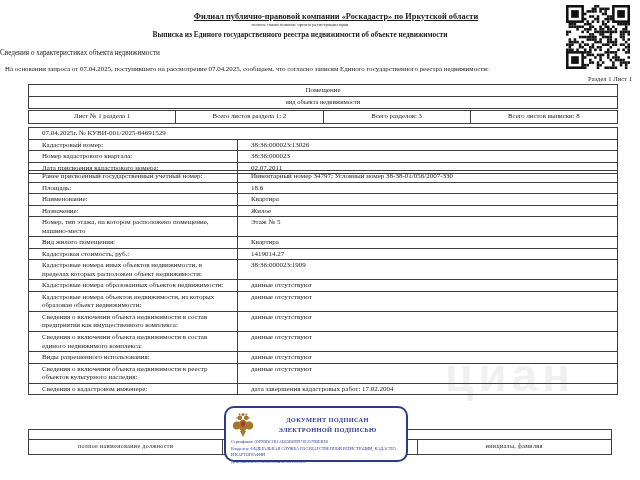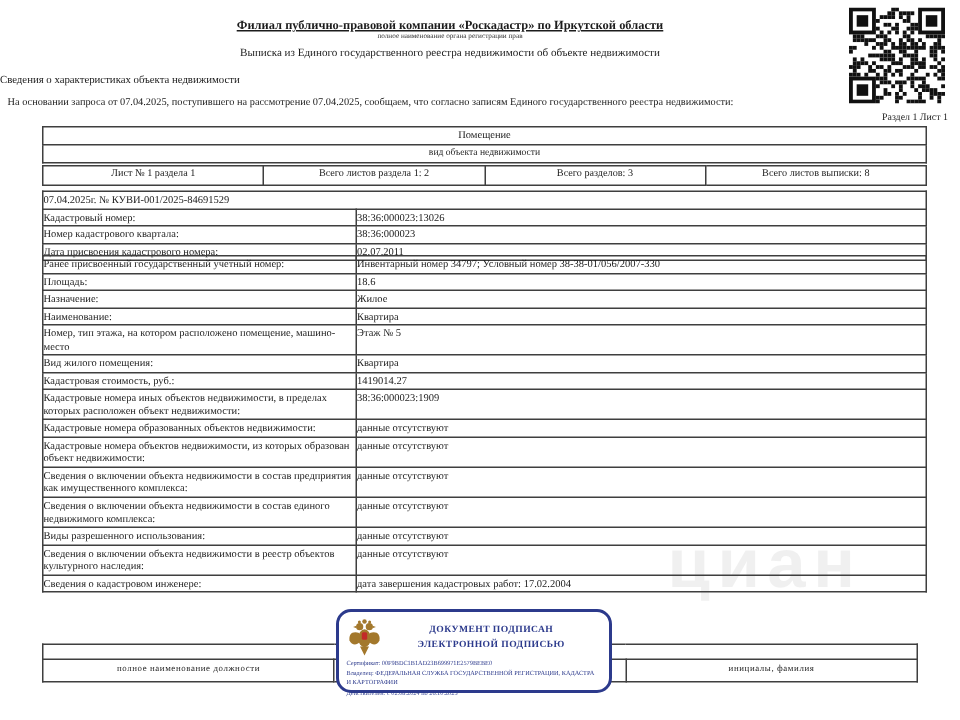--- a/index.html
+++ b/index.html
@@ -4,31 +4,31 @@
 <style>
   html,body{margin:0;padding:0;}
   body{
     width:640px;height:480px;background:#ffffff;position:relative;overflow:hidden;
     font-family:"Liberation Serif","DejaVu Serif",serif;color:#1c1c1c;
     -webkit-font-smoothing:antialiased;
   }
   .abs{position:absolute;}
   
   .org-title{top:12px;left:0;width:600px;text-align:center;font-weight:bold;
-    font-size:8.3px;text-decoration:underline;}
+    font-size:8.3px;text-decoration:underline;padding-left:36px;}
   .org-sub{top:22px;left:0;width:600px;text-align:center;font-size:4.8px;color:#333;}
-  .doc-title{top:30px;left:0;width:600px;text-align:center;font-size:7.4px;}
+  .doc-title{top:30px;left:0;width:600px;text-align:center;font-size:7.4px;font-weight:bold;}
   .section-title{top:49px;left:0;width:640px;text-align:left;font-size:7.2px;}
   .request-line{top:64.5px;left:5px;width:630px;font-size:6.9px;}
   .section-sheet{top:75px;right:8px;font-size:6.6px;}
   
   .qr{top:5px;left:566px;width:64px;height:64px;background:#fff;}
   
   table{border-collapse:collapse;table-layout:fixed;width:590px;}
-  td{border:1px solid #3f3f3f;padding:1px 0;font-size:7px;line-height:1.22;
+  td{border:1px solid #3f3f3f;padding:1px 13px;font-size:7px;line-height:1.22;
      vertical-align:top;overflow:hidden;}
   .t-object{top:84px;left:28px;}
   .t-object td{text-align:center;height:9px;}
   .t-object .cap{font-size:6.4px;}
   .t-sheets{top:110px;left:28px;}
   .t-sheets td{text-align:center;height:10px;font-size:6.8px;}
   .t-cad{top:127px;left:28px;}
   .t-char{top:170px;left:28px;border-radius:30px;}
   col.c-lbl{width:209px;}
   
@@ -357,26 +357,26 @@
   <tbody>
       <tr>
         <td>Ранее присвоенный государственный учетный номер:</td>
         <td>Инвентарный номер 34797; Условный номер 38-38-01/056/2007-330</td>
       </tr>
       <tr>
         <td>Площадь:</td>
         <td>18.6</td>
       </tr>
       <tr>
+        <td>Наименование:</td>
+        <td>Квартира</td>
+      </tr>
+      <tr>
         <td>Назначение:</td>
         <td>Жилое</td>
-      </tr>
-      <tr>
-        <td>Наименование:</td>
-        <td>Квартира</td>
       </tr>
       <tr>
         <td>Номер, тип этажа, на котором расположено помещение, машино-место</td>
         <td>Этаж № 5</td>
       </tr>
       <tr>
         <td>Вид жилого помещения:</td>
         <td>Квартира</td>
       </tr>
       <tr>

